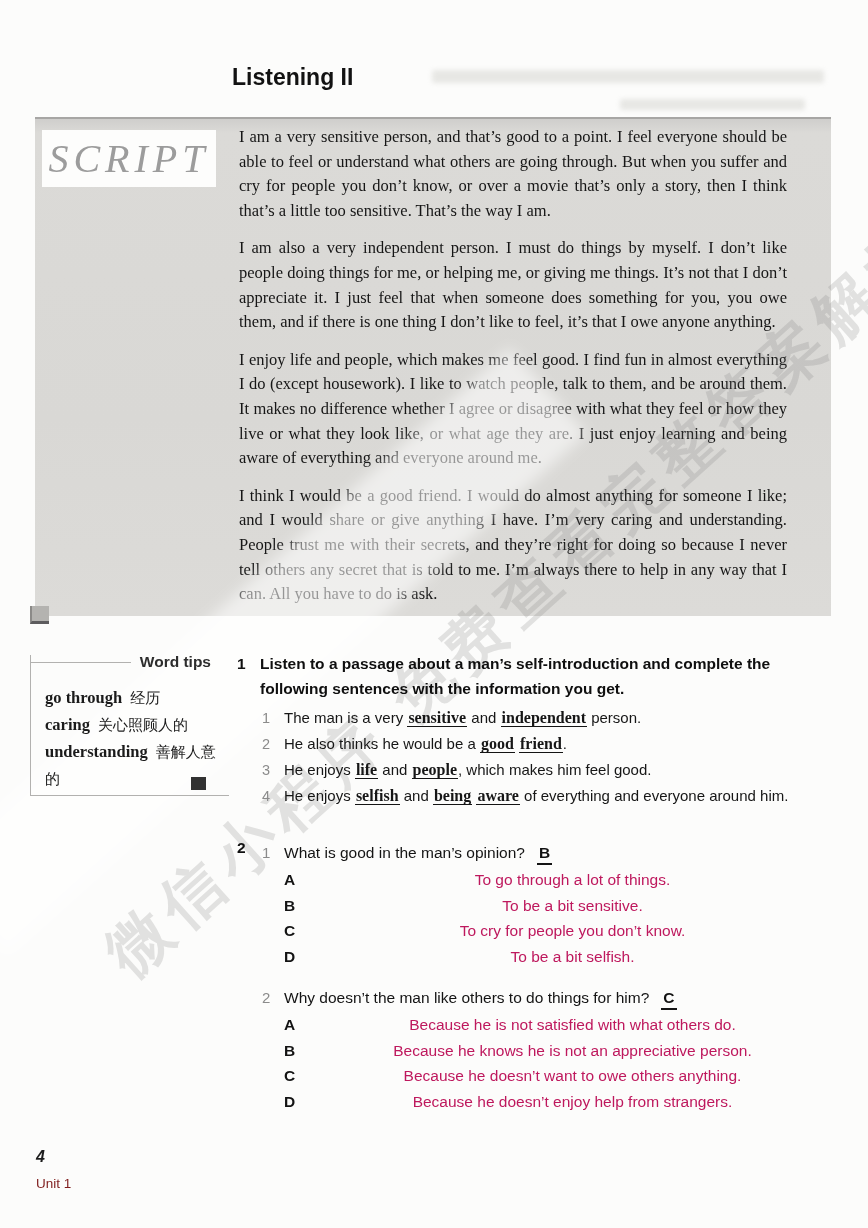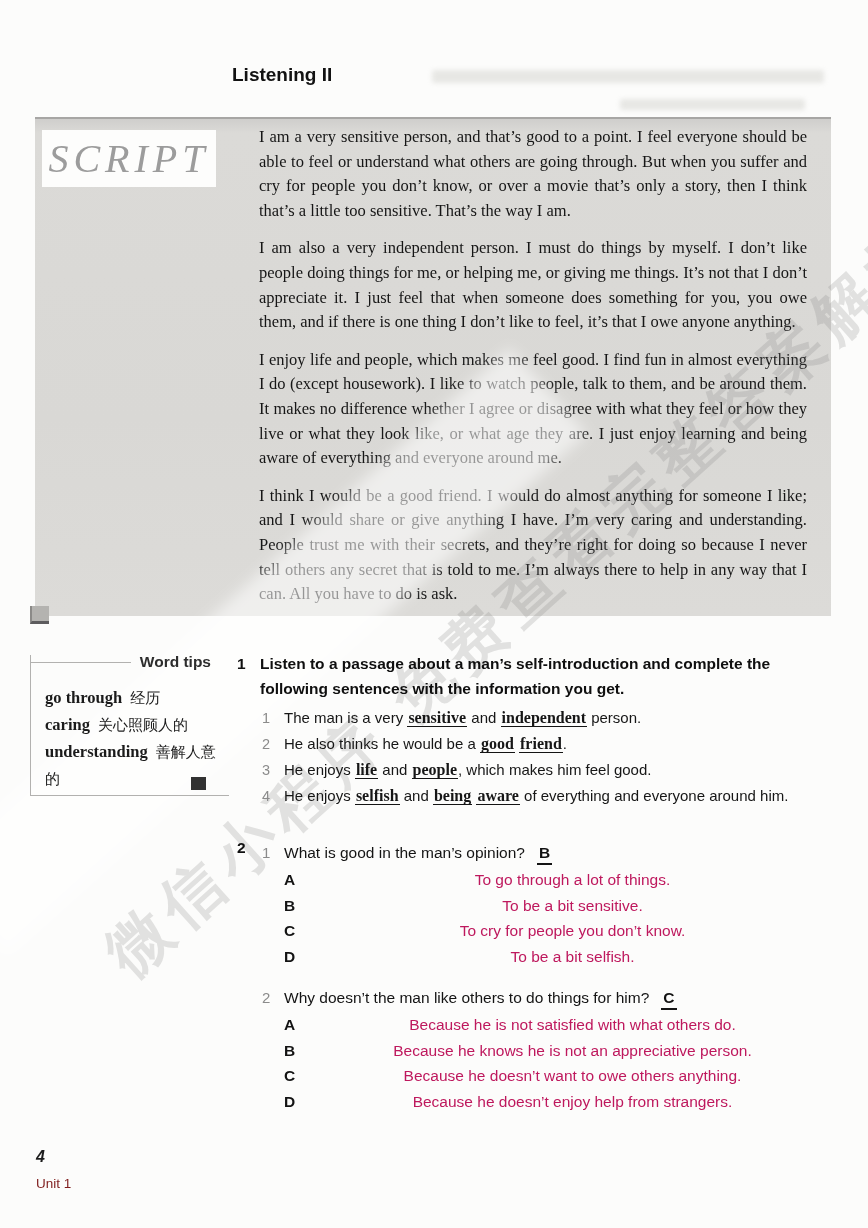--- a/index.html
+++ b/index.html
@@ -7,31 +7,31 @@
         font-family:"Liberation Sans",sans-serif;color:#1a1a1a;overflow:hidden;margin:0 auto;}
 
   
   .smudge{position:absolute;background:rgba(150,148,140,.20);filter:blur(2.5px);border-radius:3px;}
   .s1{left:432px;top:70px;width:392px;height:13px;}
   .s2{left:620px;top:99px;width:185px;height:11px;}
   .s3{left:300px;top:186px;width:190px;height:12px;opacity:.55;}
   .s4{left:56px;top:238px;width:160px;height:34px;opacity:.5;}
   .s5{left:64px;top:300px;width:140px;height:12px;opacity:.5;}
 
-  .page-title{position:absolute;left:232px;top:64px;font-size:19px;font-weight:bold;color:#121212;}
+  .page-title{position:absolute;left:232px;top:64px;font-size:23px;font-weight:bold;color:#121212;}
 
   
   .script-box{position:absolute;left:35px;top:117px;width:796px;height:497px;
               background:linear-gradient(180deg,#cfcecc 0,#dbdad7 14px,#d9d8d5 60%,#dcdbd8 100%);
               border-top:2px solid #a7a6a4;}
   .script-label{position:absolute;left:7px;top:11px;width:174px;height:57px;background:#fdfdfc;
                 display:flex;align-items:center;justify-content:center;
                 font-family:"Liberation Serif",serif;font-style:italic;font-size:40px;
                 letter-spacing:5px;color:#9c9c9c;}
-  .script-text{position:absolute;left:224px;top:6px;width:548px;}
+  .script-text{position:absolute;left:204px;top:6px;width:548px;}
   .script-text p{margin:0 0 13px 0;font-family:"Liberation Serif",serif;font-size:16.5px;
                  line-height:24.6px;text-align:justify;color:#161616;}
   .corner-square{position:absolute;left:30px;top:606px;width:19px;height:18px;background:#b4b3b0;
                  border-left:2px solid #8b8a88;border-bottom:3px solid #5d5c5e;box-sizing:border-box;}
 
   
   .word-tips{position:absolute;left:30px;top:655px;width:198px;height:140px;
              border-left:1px solid #b2b1af;border-bottom:1px solid #b2b1af;}
   .wt-header{display:flex;align-items:center;padding-right:18px;margin-top:-2px;}
   .wt-line{flex:1;height:1px;background:#b2b1af;margin-right:9px;}

